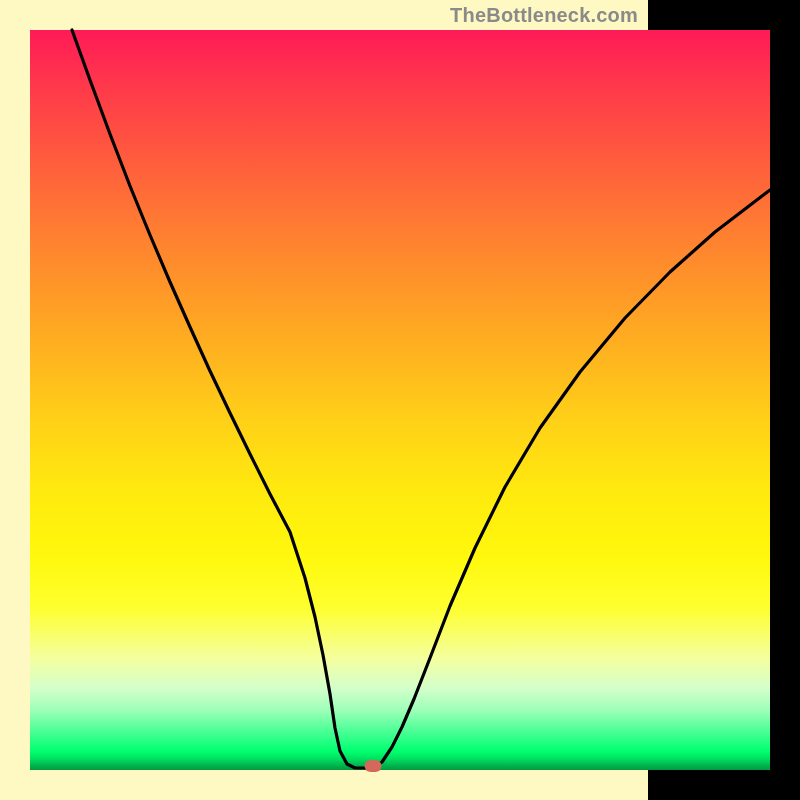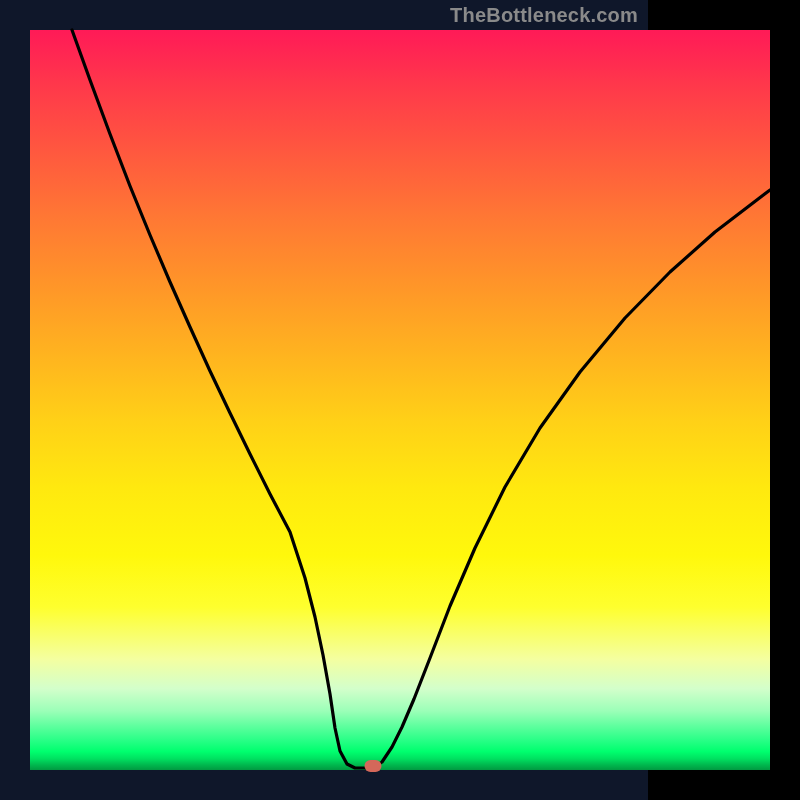--- a/index.html
+++ b/index.html
@@ -8,21 +8,21 @@
     width: 800px;
     height: 800px;
     background: #000;
     overflow: hidden;
     font-family: Arial, Helvetica, sans-serif;
   }
   .frame {
     position: relative;
     width: 648px;
     height: 800px;
-    background: #0f172a;
+    background: #fef9c3;
   }
   .plot-area {
     position: absolute;
     left: 30px;
     top: 30px;
     width: 740px;
     height: 740px;
     background: linear-gradient(
       to bottom,
       #ff1a57 0%,

